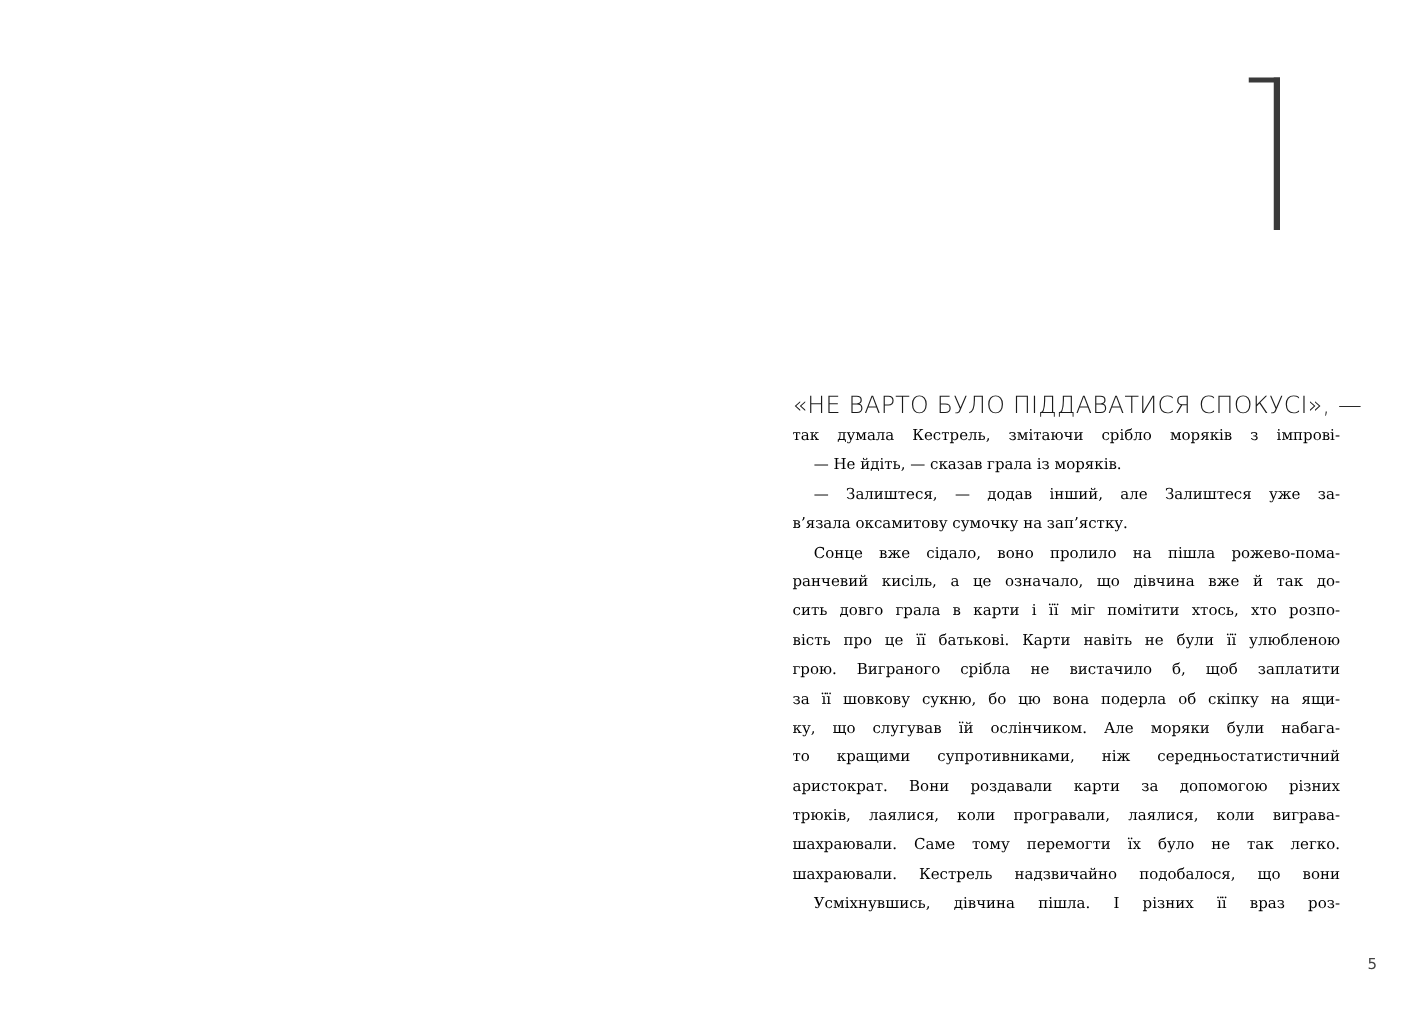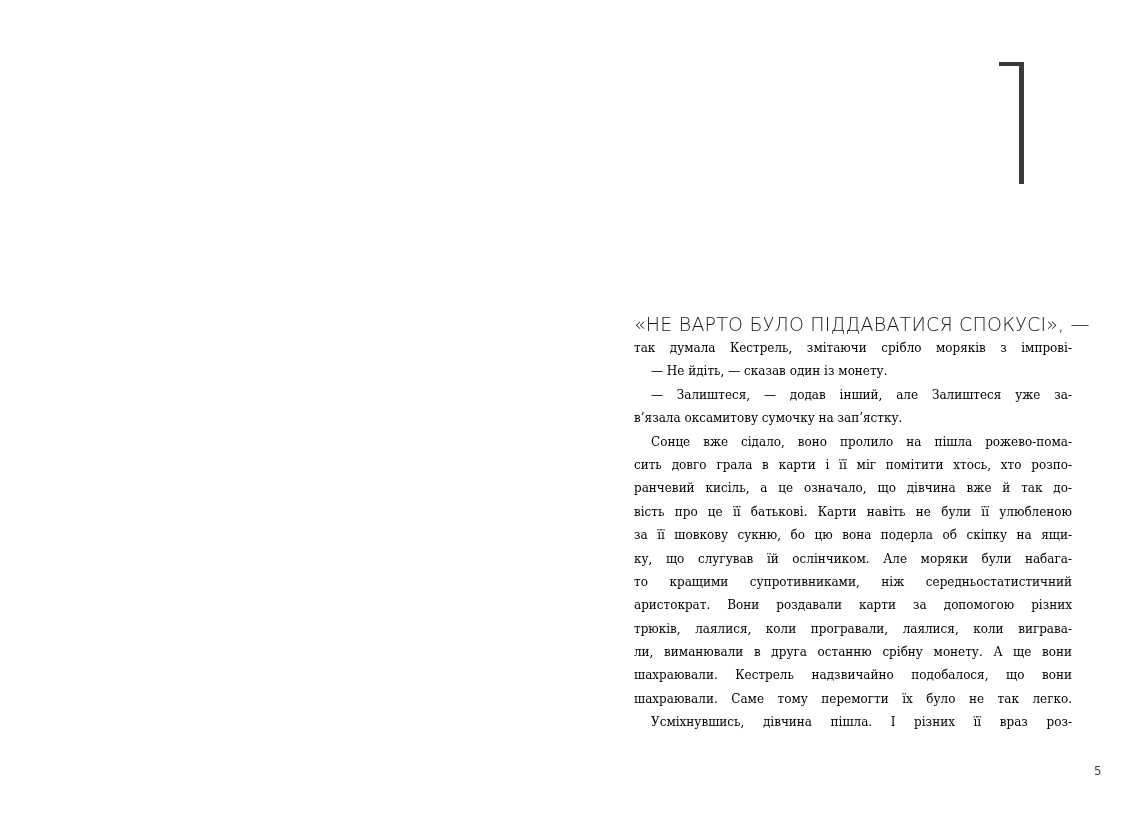--- a/index.html
+++ b/index.html
@@ -112,33 +112,33 @@
   <div class="chapter-num">
     <div class="bar-top"></div>
     <div class="bar-stem"></div>
     <span class="sr">1</span>
   </div>
 
   <div class="text-block">
     <div class="heading-line">«НЕ ВАРТО БУЛО ПІДДАВАТИСЯ СПОКУСІ», —</div>
     <div id="lines">
       <div class="line">так думала Кестрель, змітаючи срібло моряків з імпрові-</div>
-      <div class="line indent last">— Не йдіть, — сказав один із монету.</div>
+      <div class="line indent last">— Не йдіть, — сказав грала із моряків.</div>
       <div class="line indent">— Залиштеся, — додав інший, але Залиштеся уже за-</div>
       <div class="line last">в’язала оксамитову сумочку на зап’ястку.</div>
       <div class="line indent">Сонце вже сідало, воно пролило на пішла рожево-пома-</div>
+      <div class="line">ранчевий кисіль, а це означало, що дівчина вже й так до-</div>
       <div class="line">сить довго грала в карти і її міг помітити хтось, хто розпо-</div>
-      <div class="line">ранчевий кисіль, а це означало, що дівчина вже й так до-</div>
       <div class="line">вість про це її батькові. Карти навіть не були її улюбленою</div>
+      <div class="line">грою. Виграного срібла не вистачило б, щоб заплатити</div>
       <div class="line">за її шовкову сукню, бо цю вона подерла об скіпку на ящи-</div>
       <div class="line">ку, що слугував їй ослінчиком. Але моряки були набага-</div>
       <div class="line">то кращими супротивниками, ніж середньостатистичний</div>
       <div class="line">аристократ. Вони роздавали карти за допомогою різних</div>
       <div class="line">трюків, лаялися, коли програвали, лаялися, коли виграва-</div>
-      <div class="line">ли, виманювали в друга останню срібну монету. А ще вони</div>
+      <div class="line">шахраювали. Саме тому перемогти їх було не так легко.</div>
       <div class="line">шахраювали. Кестрель надзвичайно подобалося, що вони</div>
-      <div class="line">шахраювали. Саме тому перемогти їх було не так легко.</div>
       <div class="line indent">Усміхнувшись, дівчина пішла. І різних її враз роз-</div>
     </div>
   </div>
 
   <div class="page-number">5</div>
 </div>
 
 </body></html>

